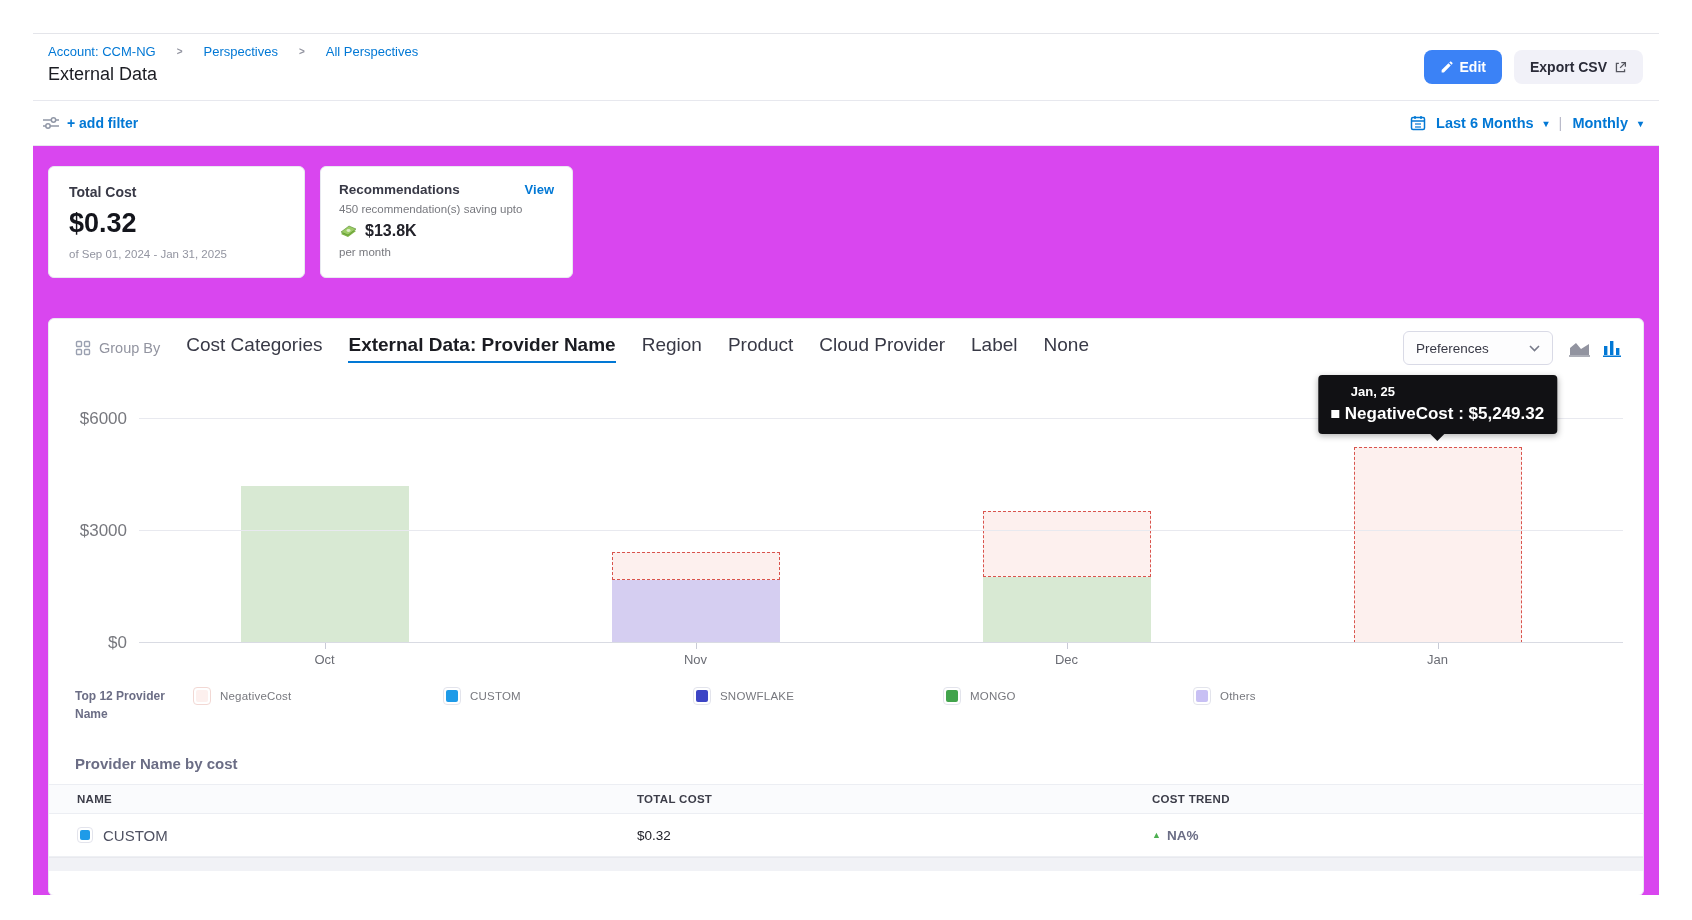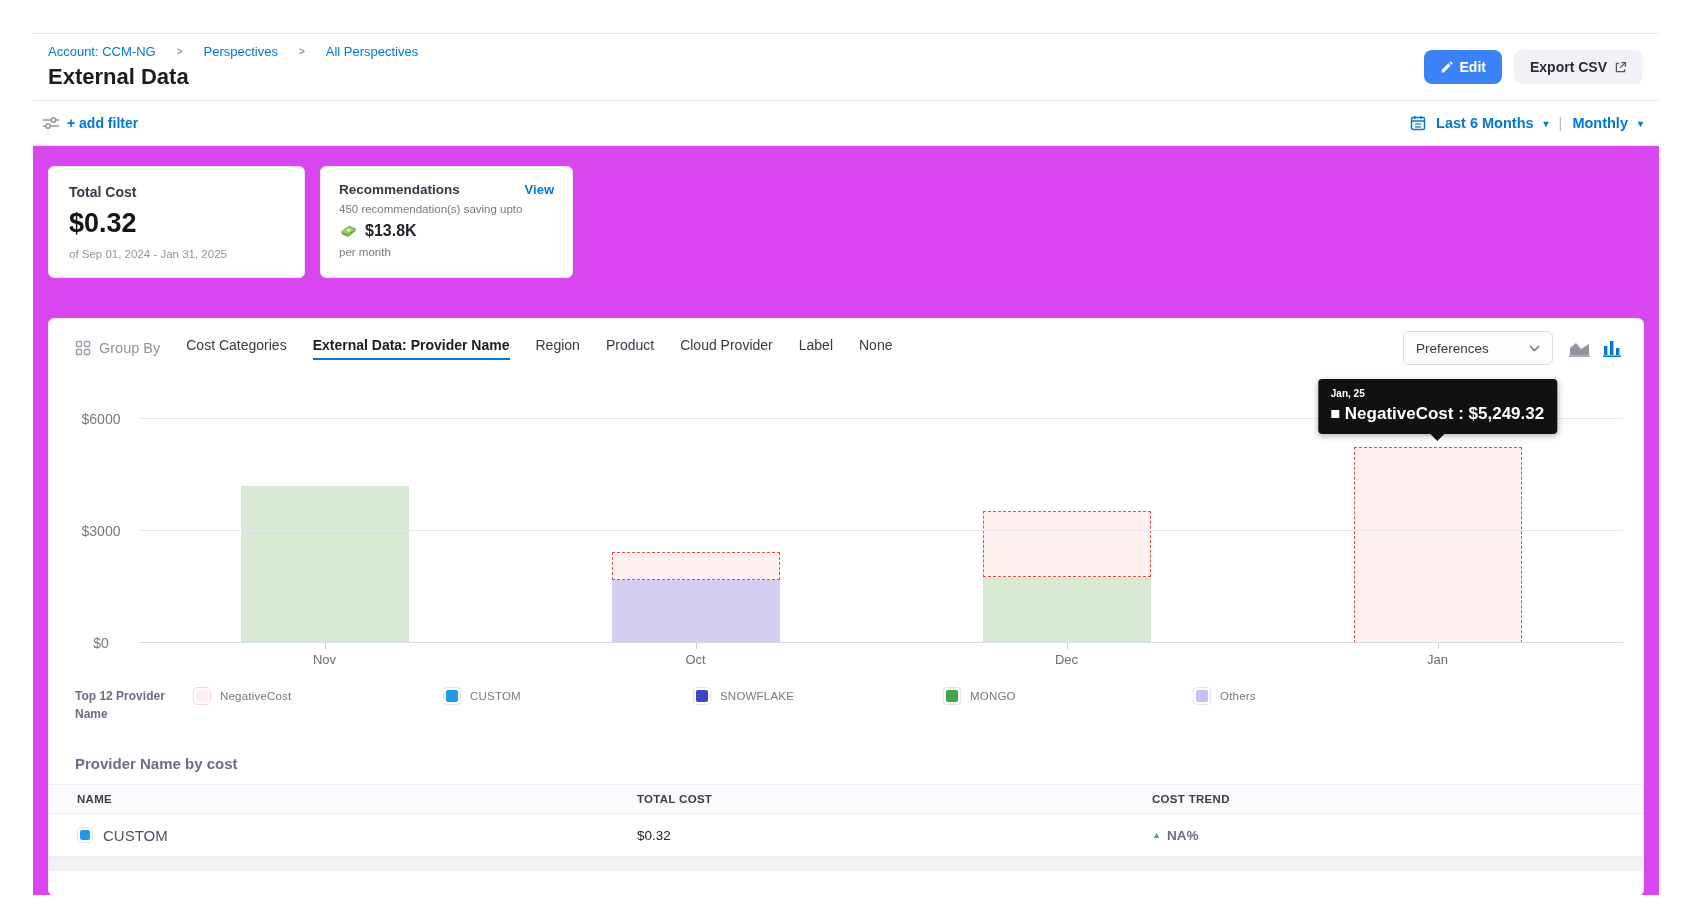--- a/index.html
+++ b/index.html
@@ -6,21 +6,21 @@
   html,body { width:1692px; height:920px; background:#fff; overflow:hidden;
     font-family:"Liberation Sans", sans-serif; color:#22222a; }
   .app { position:absolute; left:33px; top:33px; width:1626px; height:862px;
     border-top:1px solid #e4e5ea; background:#fff; overflow:hidden; }
 
   
   .hdr { display:flex; justify-content:space-between; align-items:flex-start;
     padding:10px 16px 10px 15px; background:#fff; border-bottom:1px solid #e7e8ee; height:67px; }
   .crumbs { font-size:13px; color:#0278d5; display:flex; gap:21px; align-items:center; }
   .crumb-sep { color:#9294a0; font-size:10px; font-weight:bold; }
-  .page-title { font-size:22px; font-weight:bold; color:#1b1c22; margin-top:5px; }
+  .page-title { font-size:18px; font-weight:normal; color:#1b1c22; margin-top:5px; }
   .hdr-btns { display:flex; gap:12px; margin-top:6px; }
   .btn { display:inline-flex; align-items:center; gap:7px; height:34px; padding:0 16px;
     border-radius:8px; font-size:14px; font-weight:bold; cursor:pointer; border:none; }
   .btn-edit { background:#3b82f6; color:#fff; }
   .btn-export { background:#f1f1f8; color:#2a2b38; }
 
   
   .fbar { display:flex; justify-content:space-between; align-items:center;
     padding:0 16px 0 8px; height:45px; background:#fff; border-bottom:1px solid #e7e8ee; }
   .fbar-left { display:flex; align-items:center; gap:6px; }
@@ -43,49 +43,49 @@
   .reco-line { font-size:11.5px; color:#77787e; margin-top:6px; }
   .reco-amt-row { display:flex; align-items:center; gap:7px; margin-top:7px; }
   .reco-amt { font-size:16px; font-weight:bold; color:#22222a; }
 
   
   .panel { background:#fff; border:1px solid #e9eaf1; border-radius:6px; margin-top:40px; height:578px; overflow:hidden; }
   .gb-row { display:flex; justify-content:space-between; align-items:center; padding:12px 22px 10px 26px; }
   .gb-left { display:flex; align-items:center; gap:26px; }
   .gb-label { display:flex; align-items:center; gap:8px; color:#9294a0; font-size:14.5px; }
   .tabs { display:flex; align-items:center; gap:26px; }
-  .tab { font-size:14px; color:#383946; cursor:pointer; padding-bottom:5px; border-bottom:2px solid transparent; white-space:nowrap; }
+  .tab { font-size:19px; color:#383946; cursor:pointer; padding-bottom:5px; border-bottom:2px solid transparent; white-space:nowrap; }
   .tab.active { font-weight:bold; color:#1b1c22; border-bottom-color:#0278d5; }
   .gb-right { display:flex; align-items:center; gap:16px; }
   .pref-select { display:flex; align-items:center; justify-content:space-between; width:150px; height:34px;
     border:1px solid #d9dae6; border-radius:6px; background:#fdfdfe; padding:0 12px; font-size:13.5px; color:#383946; cursor:pointer; }
   .chart-type-icons { display:flex; align-items:center; gap:13px; }
 
   
   .chart { position:relative; padding:44px 20px 0 26px; }
   .plot { position:relative; margin-left:64px; height:224px; }
   .gridline { position:absolute; left:0; right:0; height:1px; background:#e8e9ef; }
   .gridline.zero { background:#d9dbe3; }
-  .ylab { position:absolute; left:-64px; width:52px; text-align:center; font-size:14px; color:#77787e; transform:translateY(50%); }
+  .ylab { position:absolute; left:-64px; width:52px; text-align:right; font-size:17px; color:#77787e; transform:translateY(50%); }
   .slots { position:absolute; inset:0; display:flex; }
   .slot { flex:1; position:relative; }
   .barstack { position:absolute; bottom:0; left:50%; transform:translateX(-50%); width:168px;
     display:flex; flex-direction:column-reverse; }
   .seg { width:100%; }
   .seg.dashed { border:1.5px dashed #d9544d; }
   .months { display:flex; margin-left:64px; height:30px; }
   .mcell { flex:1; position:relative; text-align:center; }
   .mtick { position:absolute; top:0; left:50%; width:1px; height:6px; background:#c9cbd6; }
   .mlab { padding-top:9px; font-size:13px; color:#6b6d75; }
 
   .tooltip { position:absolute; left:50%; transform:translateX(-50%); background:#111114; color:#fff;
     border-radius:4px; padding:9px 13px 10px 13px; white-space:nowrap; box-shadow:0 2px 6px rgba(0,0,0,.3); z-index:5; }
   .tooltip:after { content:""; position:absolute; left:50%; bottom:-7px; transform:translateX(-50%);
     border:7px solid transparent; border-top-color:#111114; border-bottom:none; }
-  .tt-title { font-size:10px; font-weight:bold; }
+  .tt-title { font-size:13px; font-weight:bold;margin-left:20px; }
   .tt-line { display:flex; align-items:center; gap:6px; margin-top:5px; font-size:17px; font-weight:bold; }
   .tt-sq { width:8px; height:8px; background:#fff; display:inline-block; }
 
   
   .legend { display:flex; align-items:flex-start; padding:14px 26px 16px 26px; }
   .legend-title { width:118px; font-size:12px; font-weight:bold; color:#6b6d85; line-height:1.5; }
   .legend-items { display:flex; flex:1; }
   .litem { width:250px; display:flex; align-items:center; gap:9px; cursor:pointer; }
   .lswatch { width:18px; height:18px; border:1px solid #e3e4ec; border-radius:4px; background:#fff;
     display:flex; align-items:center; justify-content:center; }
@@ -302,25 +302,25 @@
         <div class="gridline zero" style="bottom: 0px;"></div>
             <div class="ylab" style="bottom: 0px;">$0</div>
             <div class="gridline" style="bottom: 112px;"></div>
             <div class="ylab" style="bottom: 112px;">$3000</div>
             <div class="gridline" style="bottom: 224px;"></div>
             <div class="ylab" style="bottom: 224px;">$6000</div>
           </div>
         <div class="months">
             <div class="mcell">
               <div class="mtick"></div>
-              <div class="mlab">Nov</div>
+              <div class="mlab">Oct</div>
             </div>
             <div class="mcell">
               <div class="mtick"></div>
-              <div class="mlab">Oct</div>
+              <div class="mlab">Nov</div>
             </div>
             <div class="mcell">
               <div class="mtick"></div>
               <div class="mlab">Dec</div>
             </div>
             <div class="mcell">
               <div class="mtick"></div>
               <div class="mlab">Jan</div>
             </div>
           </div>

